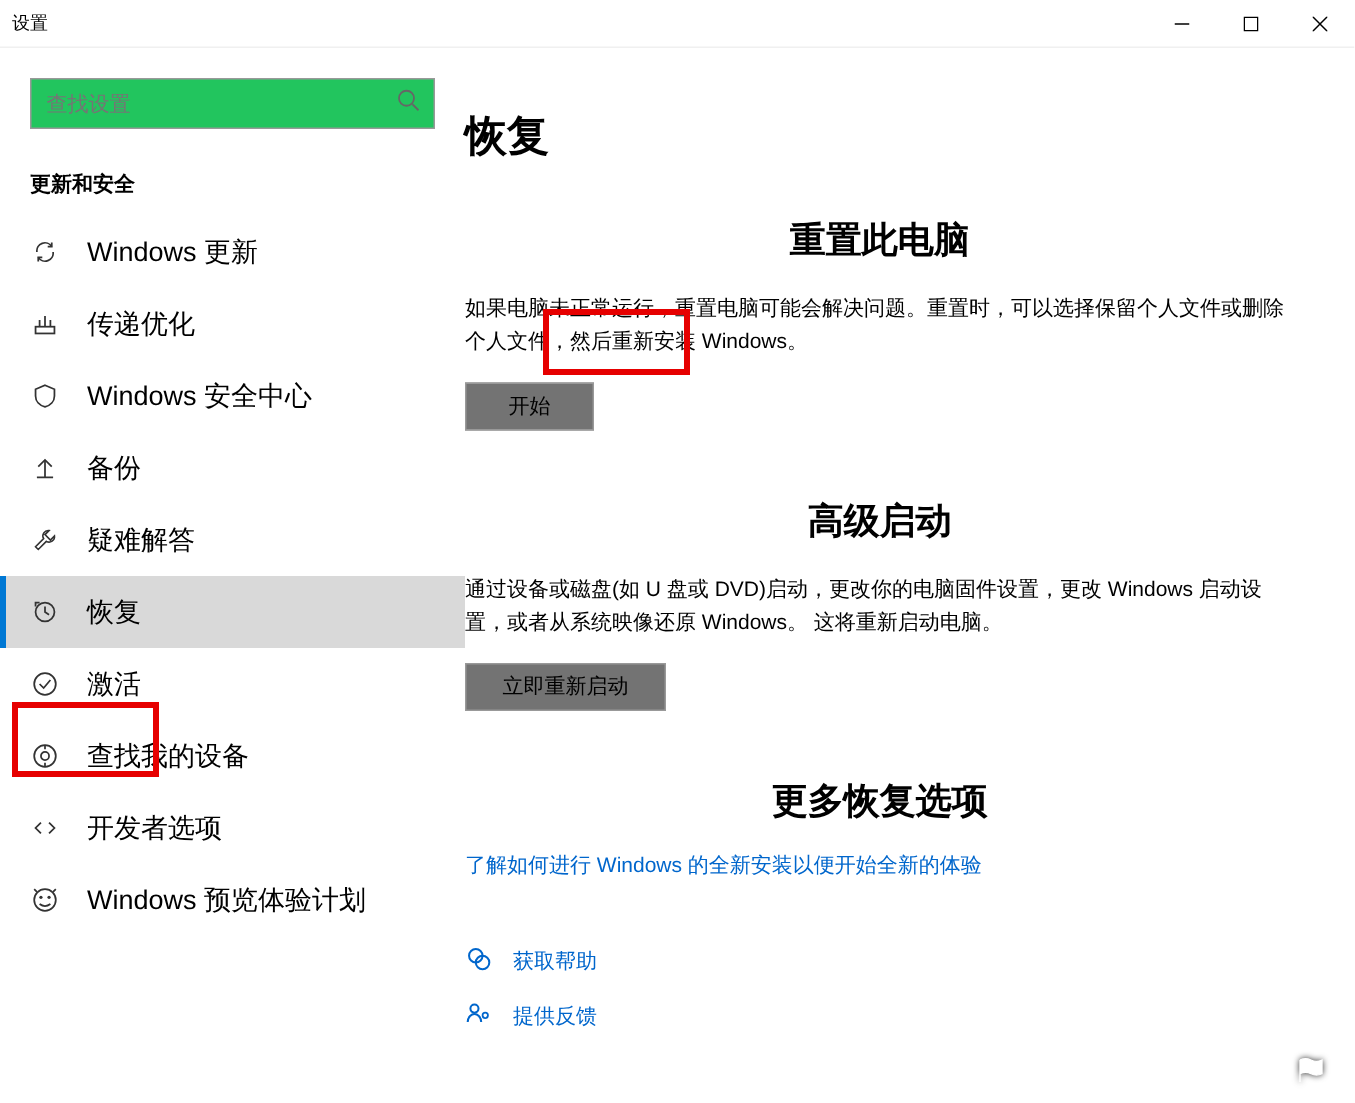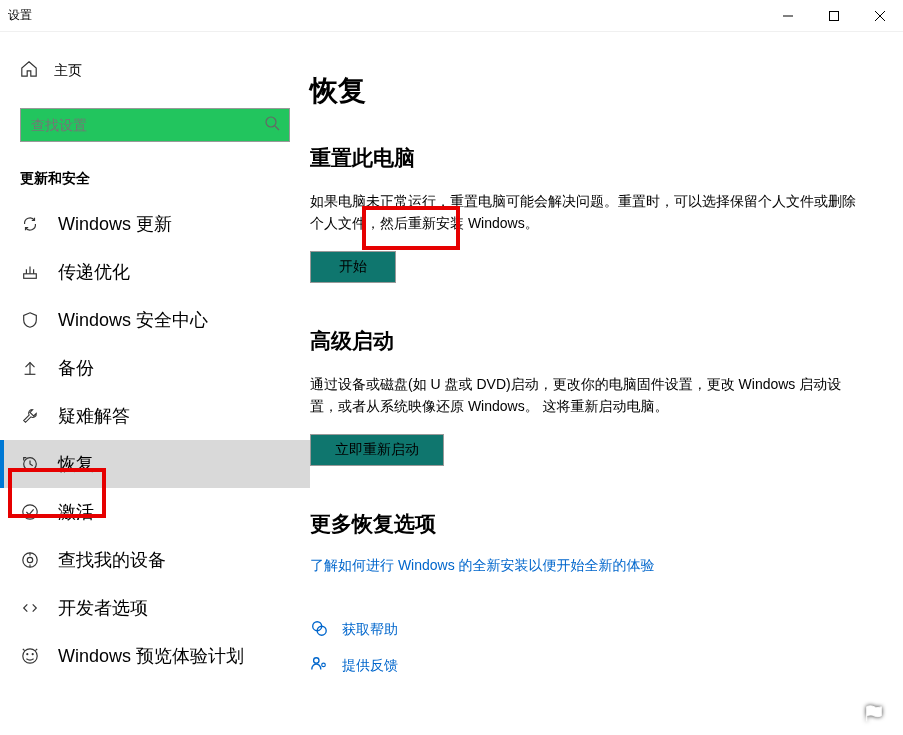--- a/index.html
+++ b/index.html
@@ -30,23 +30,23 @@
 .nav-item.active { background: #d9d9d9; }
 .nav-item.active::before { content: ""; position: absolute; left: 0; top: 0; bottom: 0; width: 4px; background: #0078d4; }
 
 .highlight-red { position: absolute; border: 4px solid #e60000; pointer-events: none; z-index: 100; }
 .hl-sidebar { left: 8px; top: 468px; width: 98px; height: 50px; }
 .hl-button { left: 362px; top: 206px; width: 98px; height: 44px; }
 
 .main { flex: 1; padding: 40px 40px 0 0; }
 .page-title { font-size: 28px; font-weight: 600; margin-bottom: 34px; }
 .section { margin-bottom: 44px; }
-.section-title { font-size: 21px; font-weight: 600; margin-bottom: 18px; }
+.section-title { font-size: 24px; font-weight: 600; margin-bottom: 18px; text-align: center; }
 .section-desc { font-size: 14px; line-height: 1.6; margin-bottom: 16px; color: #000; }
-.btn { background: #0f766e; border: 1px solid #999; padding: 6px 24px; font-size: 14px; cursor: pointer; min-width: 86px; }
+.btn { background: #737373; border: 1px solid #999; padding: 6px 24px; font-size: 14px; cursor: pointer; min-width: 86px; }
 .link-text { color: #0066cc; font-size: 14px; cursor: pointer; }
 
 .footer-links { margin-top: 40px; }
 .footer-link { display: flex; align-items: center; margin-bottom: 14px; }
 .footer-link .icon { color: #0066cc; margin-right: 14px; width: 18px; }
 .footer-link .label { color: #0066cc; font-size: 14px; }
 
 .watermark { position: absolute; right: 18px; bottom: 10px; font-size: 20px; font-weight: 600; color: #fff; text-shadow: 0 0 3px rgba(0,0,0,0.9), 1px 1px 2px rgba(0,0,0,0.8); display: flex; align-items: center; gap: 6px; }
 .watermark svg { filter: drop-shadow(0 0 2px rgba(0,0,0,0.8)); }
 </style>
@@ -70,28 +70,20 @@
       <svg viewBox="0 0 10 10">
           <line x1="0" y1="0" x2="10" y2="10" stroke="currentColor" stroke-width="1"></line>
           <line x1="10" y1="0" x2="0" y2="10" stroke="currentColor" stroke-width="1"></line>
         </svg>
     </div>
   </div>
 </div>
 
 <div class="content">
   <div class="sidebar">
-    <div class="home-link">
-      <span class="icon">
-        <svg width="18" height="18" viewBox="0 0 20 20">
-            <path d="M10 2 L18 9 L18 18 L12 18 L12 12 L8 12 L8 18 L2 18 L2 9 Z" fill="none" stroke="#333" stroke-width="1.3"></path>
-          </svg>
-      </span>
-      <span class="label">主页</span>
-    </div>
 
     <div class="search-box">
       <input class="search-input" placeholder="查找设置" style="">
       <span class="search-icon">
         <svg width="16" height="16" viewBox="0 0 16 16">
             <circle cx="7" cy="7" r="5" fill="none" stroke="#666" stroke-width="1.2"></circle>
             <line x1="11" y1="11" x2="15" y2="15" stroke="#666" stroke-width="1.2"></line>
           </svg>
       </span>
     </div>

